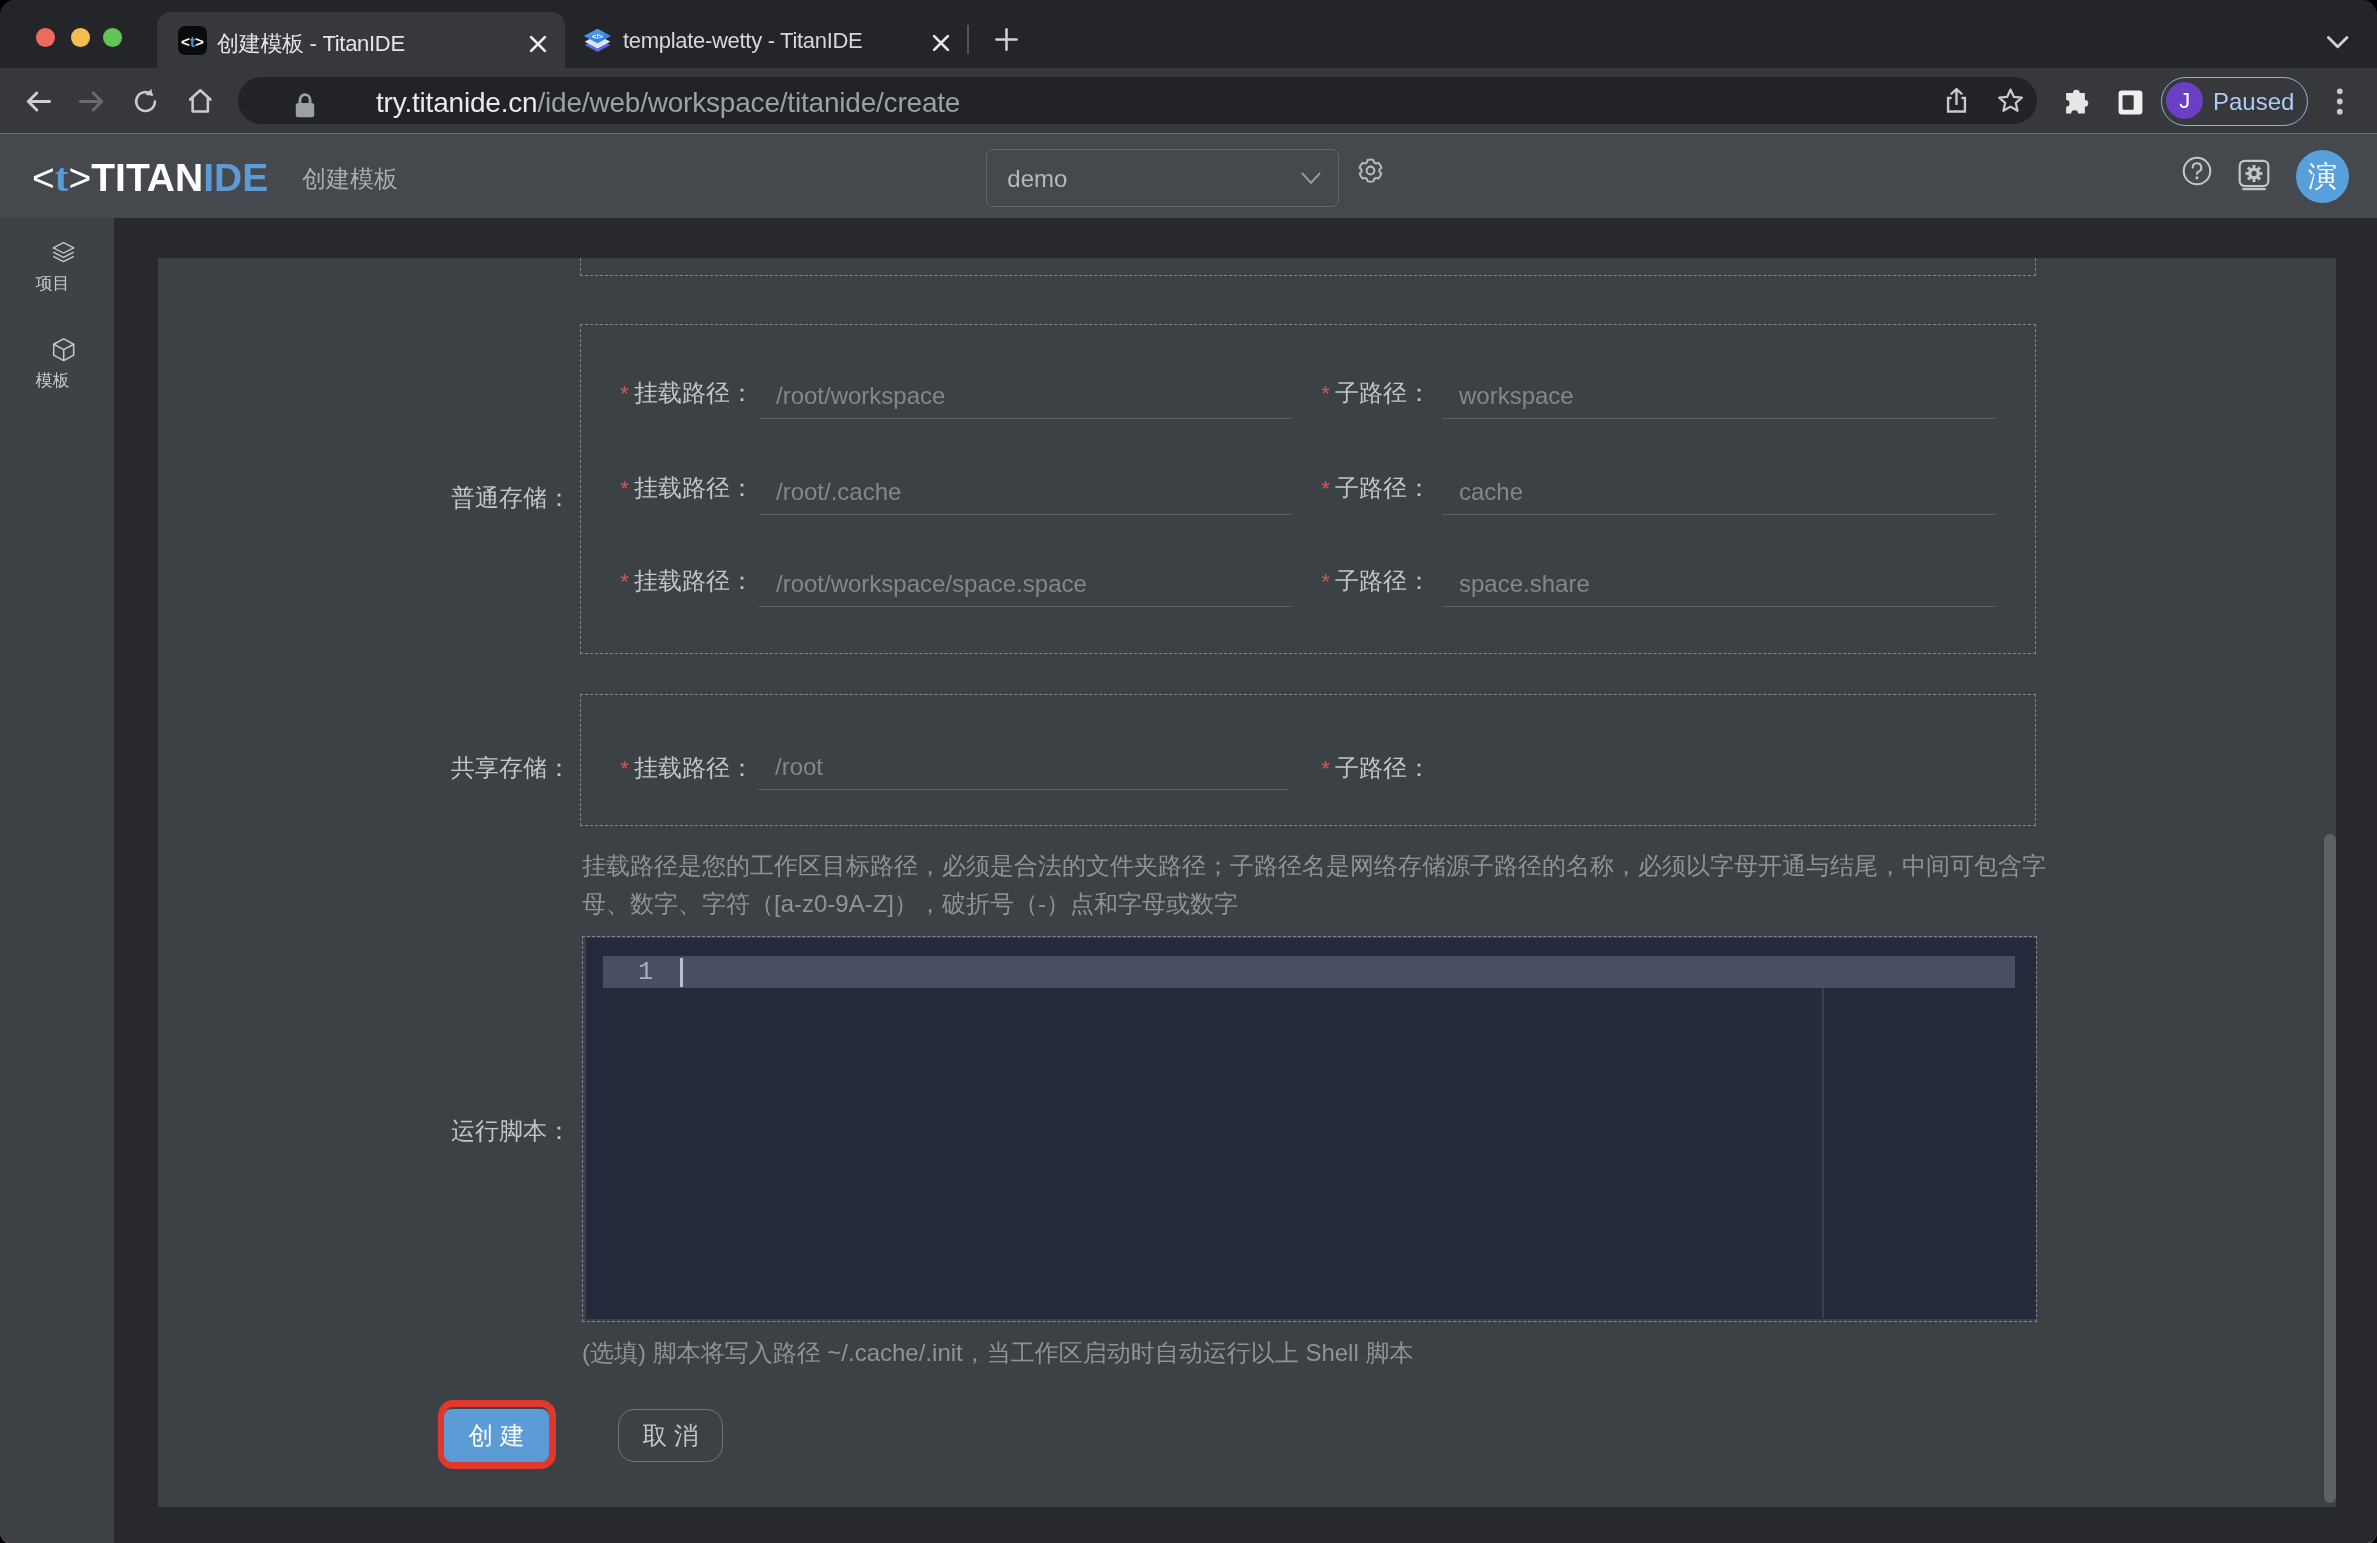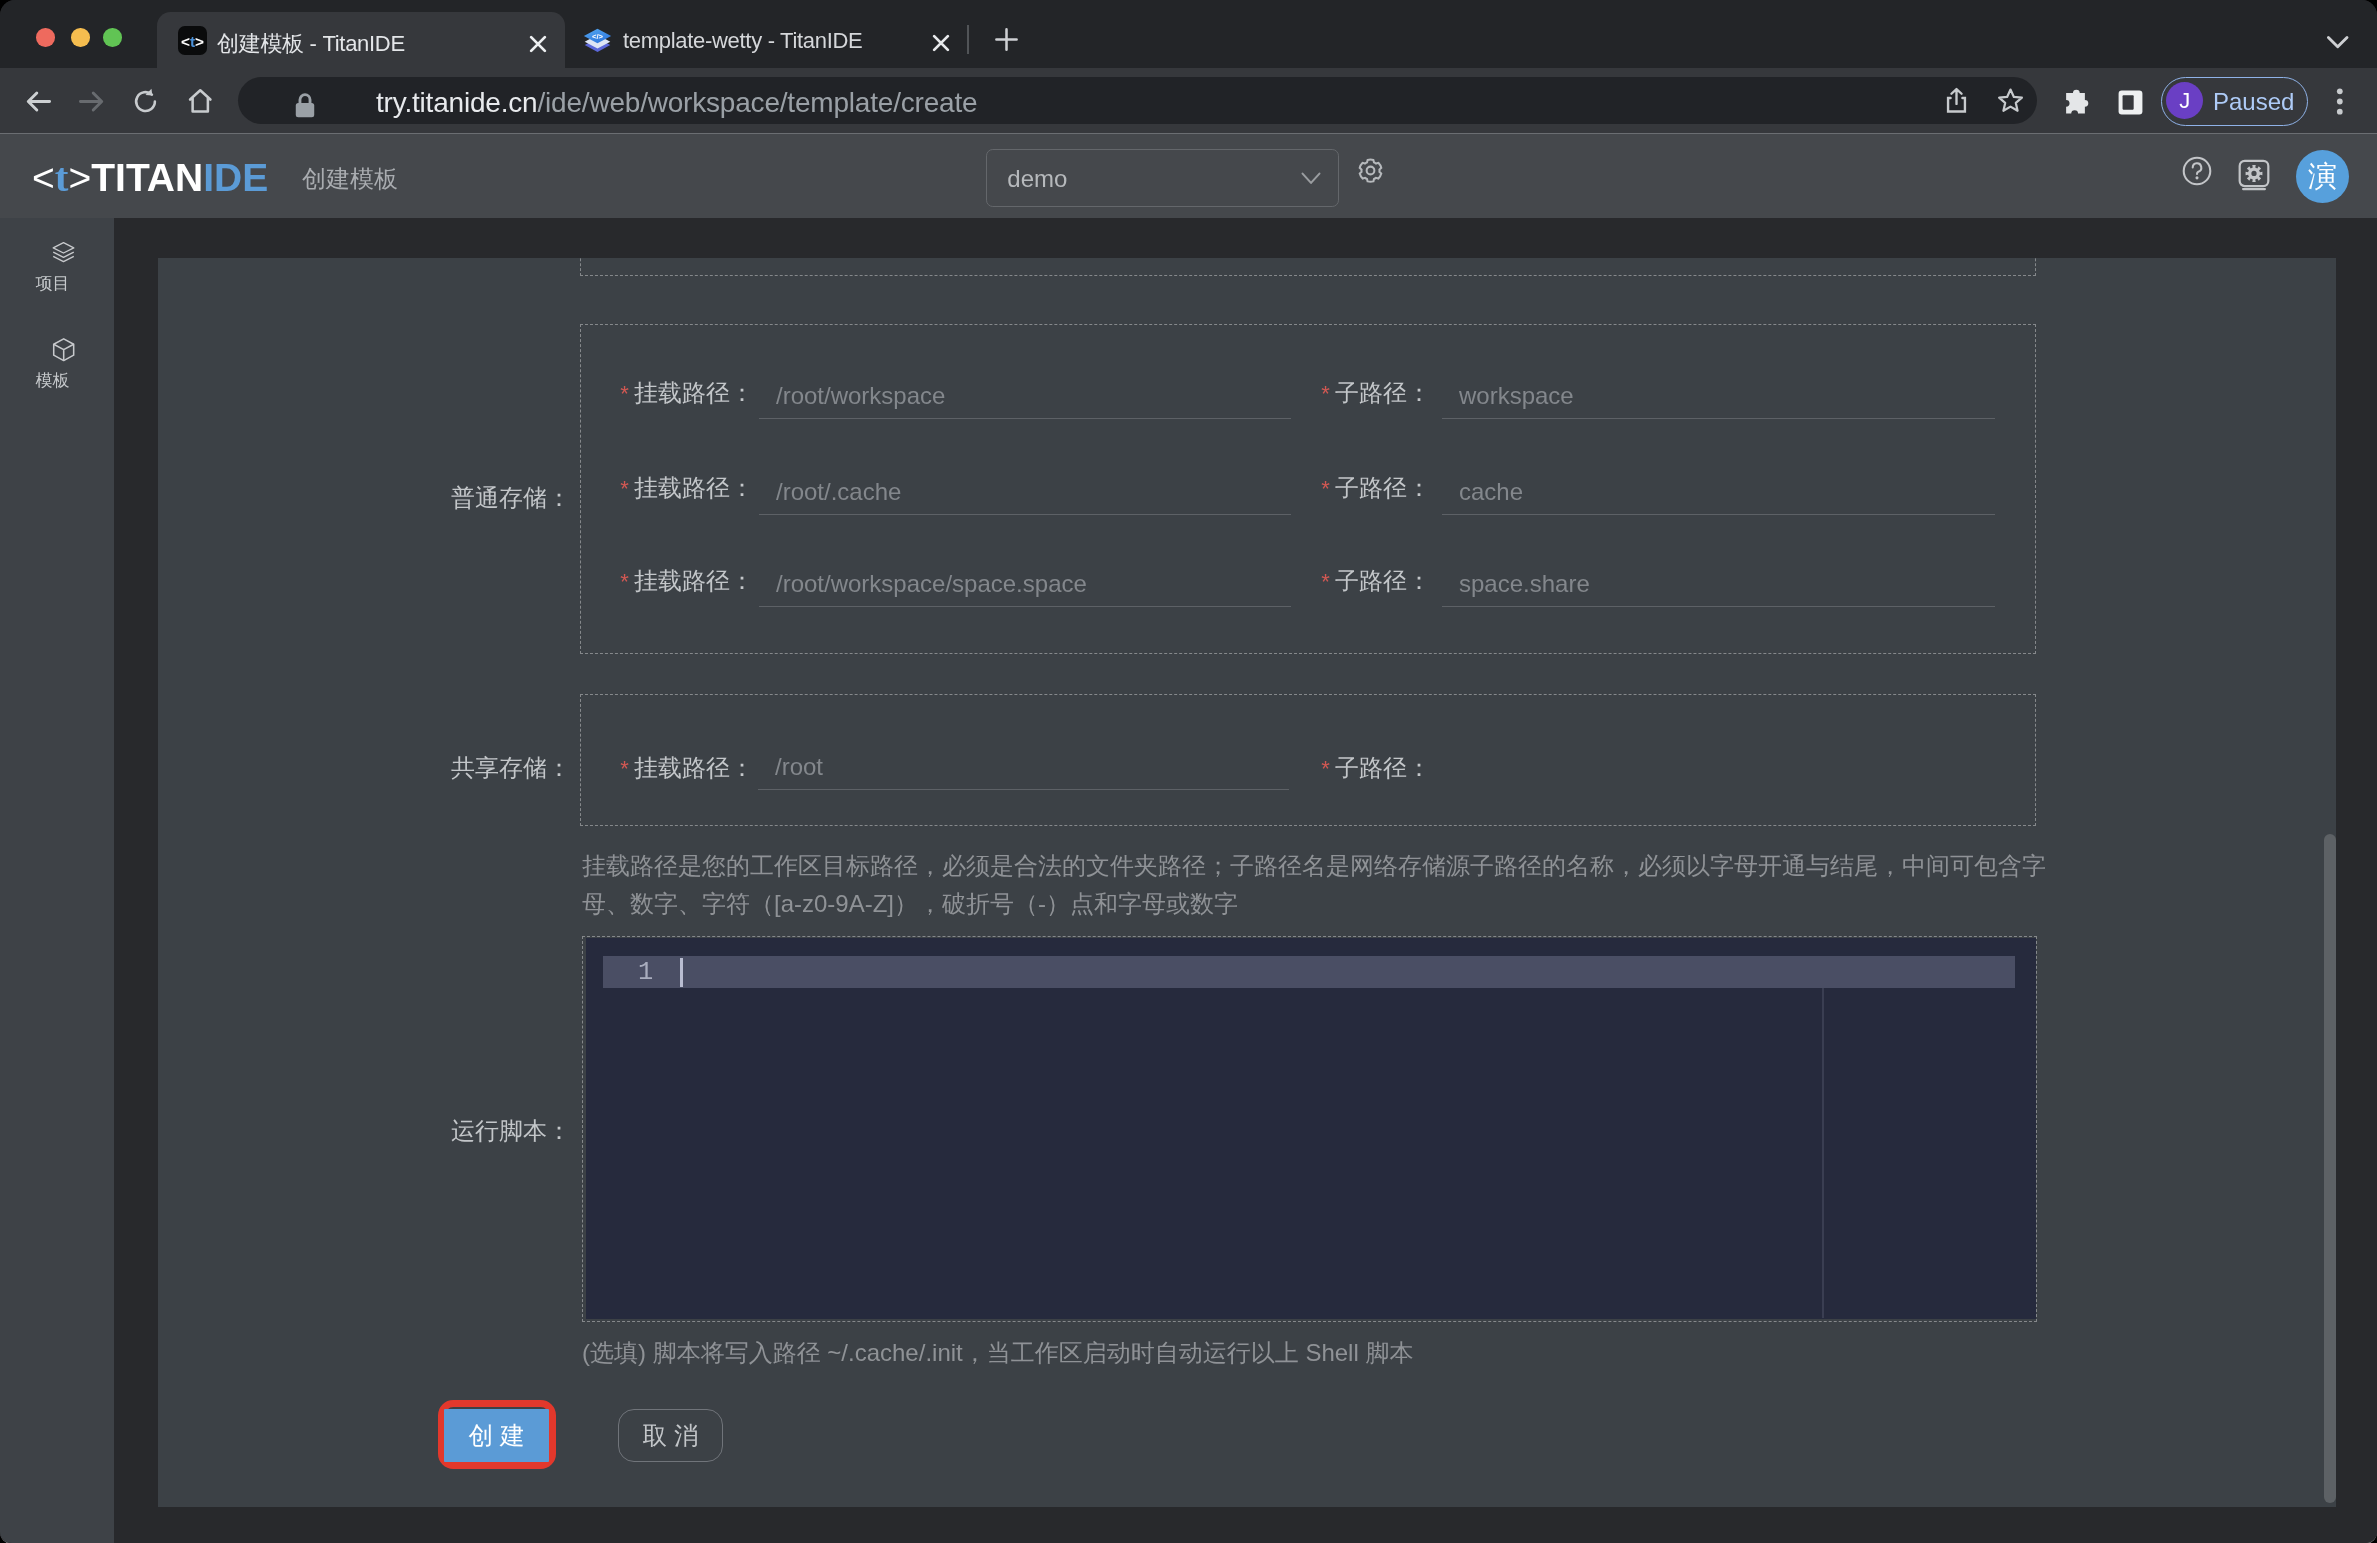--- a/index.html
+++ b/index.html
@@ -34,21 +34,21 @@
 .sbitem { position:absolute; left:0; width:105px; text-align:center; color:#c6c9cc; font-size:17px; }
 #panel { position:absolute; left:158px; top:40px; width:2178px; height:1249px; background:#3C4146; overflow:hidden; }
 
 .dashed { position:absolute; border:1.7px dashed #85888B; }
 .flabel { position:absolute; font-size:24px; color:#c3c6c9; text-align:right; }
 .req { color:#d15853; margin-right:5.1px; font-size:22px; }
 .inp { position:absolute; border-bottom:1.7px solid #5D6166; }
 .inp .ph { position:absolute; left:17px; bottom:7.6px; font-size:24px; color:#83878c; white-space:nowrap; }
 .desc { position:absolute; font-size:24px; color:#8f9296; white-space:nowrap; }
 
-#btnCreate { position:absolute; background:#5B9BD6; border-radius:1px; color:#fff; font-size:24.6px; text-align:center; }
+#btnCreate { position:absolute; background:#5B9BD6; border-radius:8px; color:#fff; font-size:24.6px; text-align:center; }
 #btnCancel { position:absolute; border:1.7px solid #70747A; border-radius:6.8px; color:#c3c6c9; font-size:24.6px; text-align:center; }
 #redbox { position:absolute; border:7.6px solid #E2382C; border-radius:15.3px; }
 #pscroll { position:absolute; width:12px; border-radius:6px; background:#5D6165; }
 </style>
 </head>
 <body>
 <div id="win">
 
   <div id="strip">
     <div class="tl" style="left:36px; background:#ee6a5e;"></div>
@@ -106,21 +106,21 @@
           <path d="M24 2 L25 10 L17 9.4 Z" fill="#c8cbce"></path>
         </svg></div>
     <div class="abs" style="left:185px; top:18px;"><svg width="30.5" height="30.5" viewBox="0 0 36 36">
           <path d="M6 16 L18 5 L30 16 M9 14 L9 30 L27 30 L27 14" stroke="#c8cbce" stroke-width="3" fill="none" stroke-linecap="round" stroke-linejoin="round"></path>
         </svg></div>
     <div id="pill">
       <div class="abs" style="left:56px; top:15.3px;"><svg width="22" height="26" viewBox="0 0 26 31">
             <rect x="2" y="12" width="22" height="17" rx="3" fill="#9aa0a6"></rect>
             <path d="M7 12 V8 a6 6 0 0 1 12 0 V12" stroke="#9aa0a6" stroke-width="3.4" fill="none"></path>
           </svg></div>
-      <div class="urltext">try.titanide.cn<span class="dim">/ide/web/workspace/template/create</span></div>
+      <div class="urltext">try.titanide.cn<span class="dim">/ide/web/workspace/titanide/create</span></div>
       <div class="abs" style="left:1705px; top:10.2px;"><svg width="27" height="27" viewBox="0 0 32 32">
             <path d="M16 3 L16 20 M10 8 L16 2.5 L22 8" stroke="#c7cacd" stroke-width="2.8" fill="none" stroke-linecap="round" stroke-linejoin="round"></path>
             <path d="M9 13 H6 V29 H26 V13 H23" stroke="#c7cacd" stroke-width="2.8" fill="none" stroke-linecap="round"></path>
           </svg></div>
       <div class="abs" style="left:1759px; top:10.2px;"><svg width="27" height="27" viewBox="0 0 32 32">
             <path d="M16 3 L20 11.8 L29.5 12.6 L22.3 18.9 L24.4 28.2 L16 23.2 L7.6 28.2 L9.7 18.9 L2.5 12.6 L12 11.8 Z" stroke="#c7cacd" stroke-width="2.6" fill="none" stroke-linejoin="round"></path>
           </svg></div>
     </div>
     <div class="abs" style="left:2061px; top:19.5px;"><svg width="29" height="29" viewBox="0 0 34 34">
           <path d="M13 5 a4 4 0 0 1 8 0 h6 v8 a4 4 0 0 1 0 8 v8 h-8 a4 4 0 0 0 -8 0 H5 v-8 a4 4 0 0 0 0 -8 V5 Z" fill="#e4e6e8" transform="translate(1,1)"></path>

